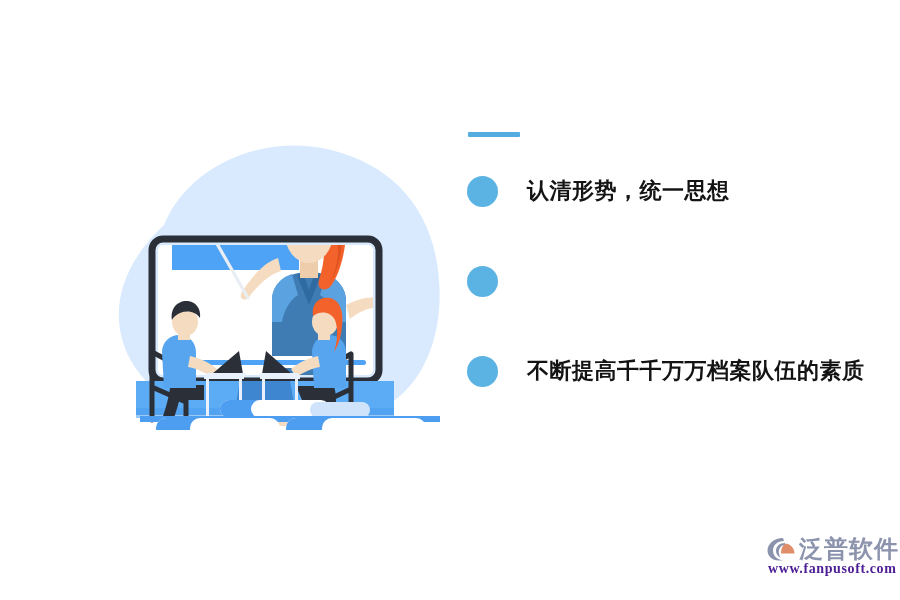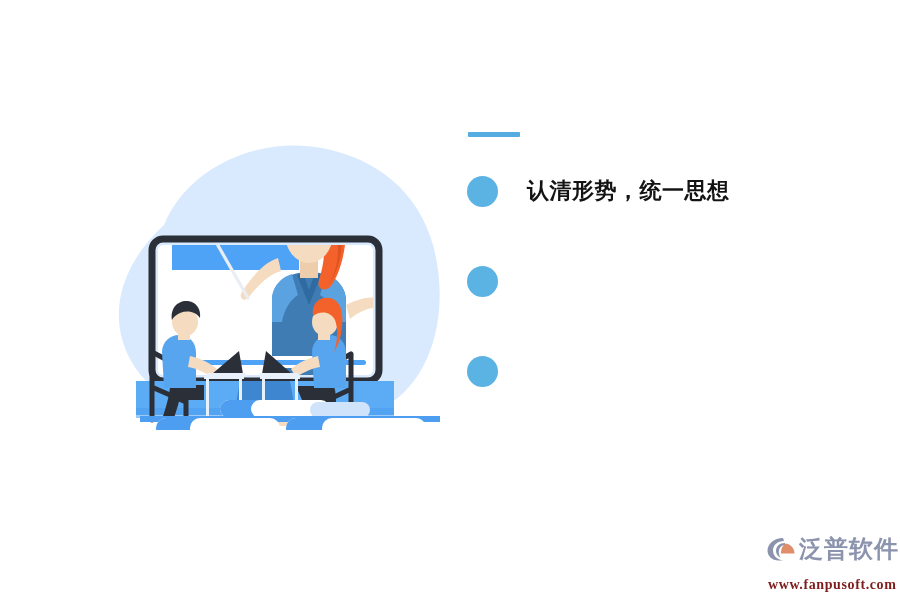--- a/index.html
+++ b/index.html
@@ -82,26 +82,26 @@
   .wm-mark { width: 30px; height: 26px; }
   .wm-name {
     margin-left: 3px;
     font-size: 24px;
     font-weight: bold;
     color: #8b93ad;
     letter-spacing: 1px;
     line-height: 1;
   }
   .wm-url {
-    margin-top: 16px;
+    margin-top: 0;
     margin-left: 2px;
     font-family: "Liberation Serif", "DejaVu Serif", serif;
     font-size: 14px;
     font-weight: bold;
-    color: #7f1d1d;
+    color: #4c1d95;
     letter-spacing: 0.6px;
     line-height: 1;
   }
 </style>
 </head>
 <body>
 
 <div id="canvas">
 
   <div id="illustration">
@@ -239,20 +239,21 @@
       <span class="bullet-dot"></span>
       <span class="bullet-text">认清形势，统一思想</span>
     </div>
 
     <div class="bullet-row">
       <span class="bullet-dot"></span>
     </div>
 
     <div class="bullet-row">
       <span class="bullet-dot"></span>
+      <span class="bullet-text">不断提高千千万万档案队伍的素质</span>
     </div>
   </div>
 
   <div id="watermark">
     <div class="wm-top">
       <span class="wm-mark">
         <svg viewBox="0 0 30 26" xmlns="http://www.w3.org/2000/svg">
           <path d="M17,2 C8,2 1.5,8 1.5,14.5 C1.5,20 6,24.5 12.5,24.5
                    L18,24.5 C11.5,24 7,20 7,14.5 C7,9 11.5,5 18,5 Z" fill="#8b93ad"></path>
           <path d="M19,7 C13.5,7 10,10.5 10,15 C10,18.2 12,20.8 15,21.8

